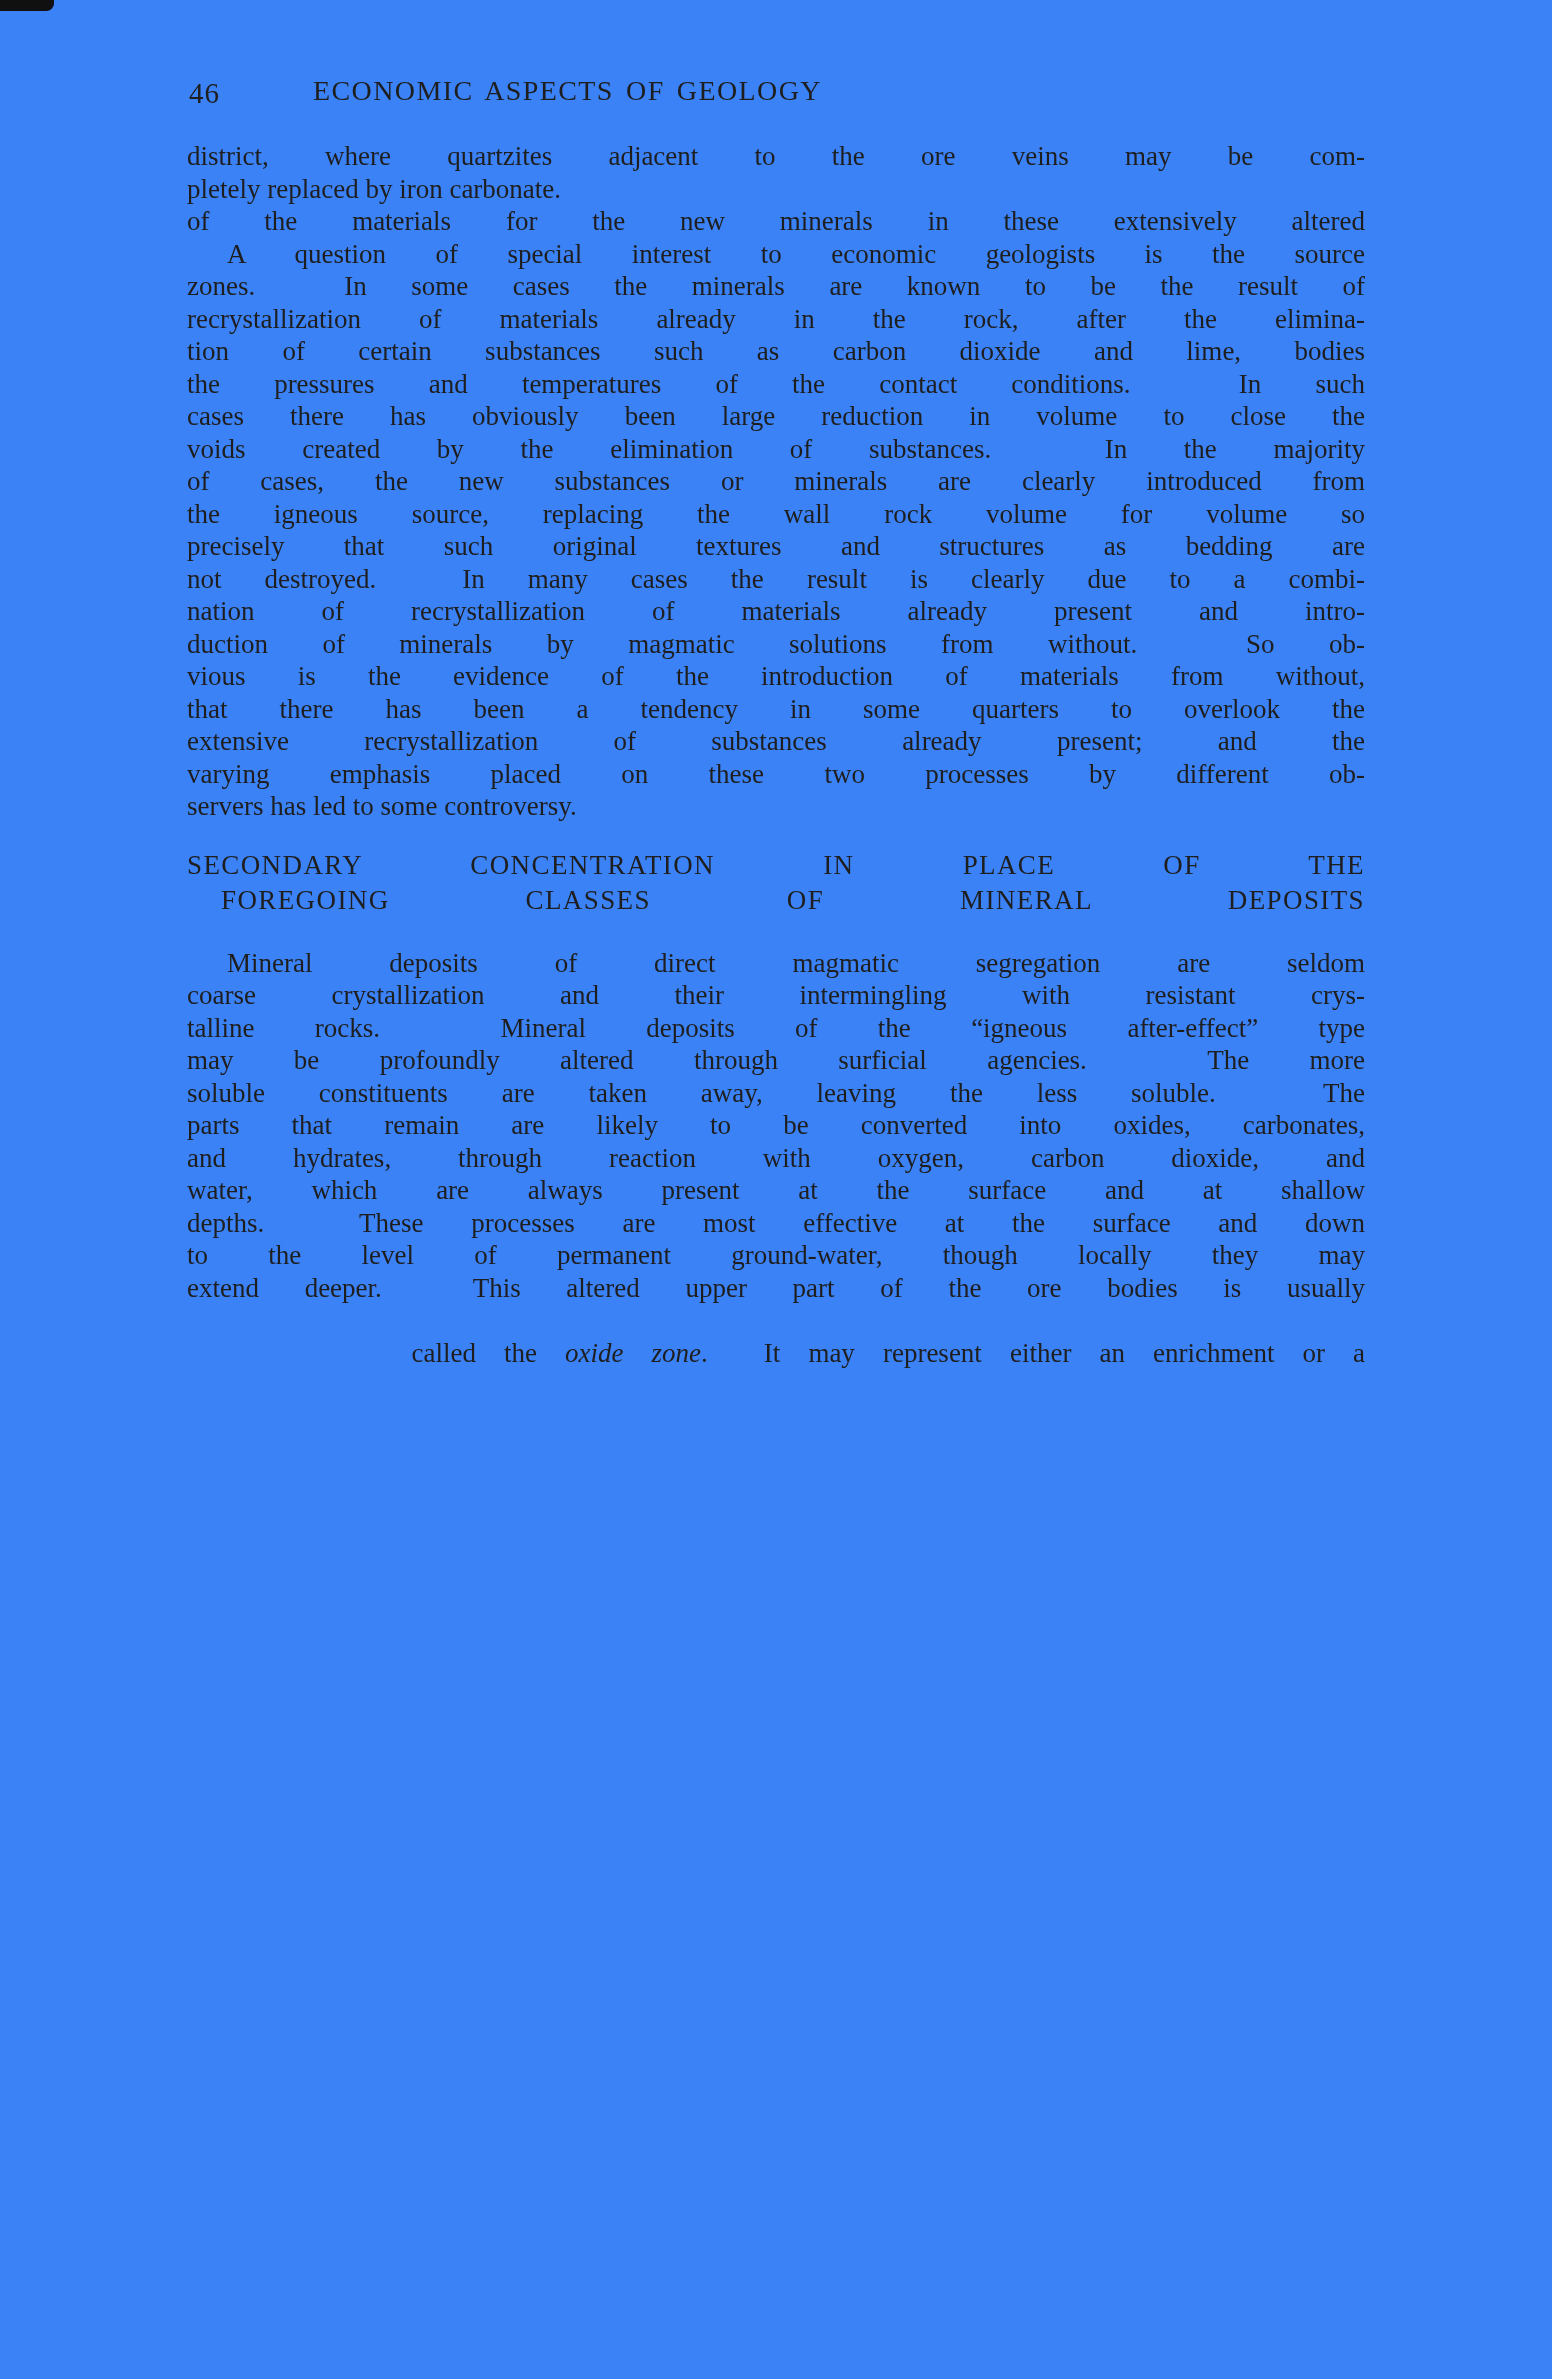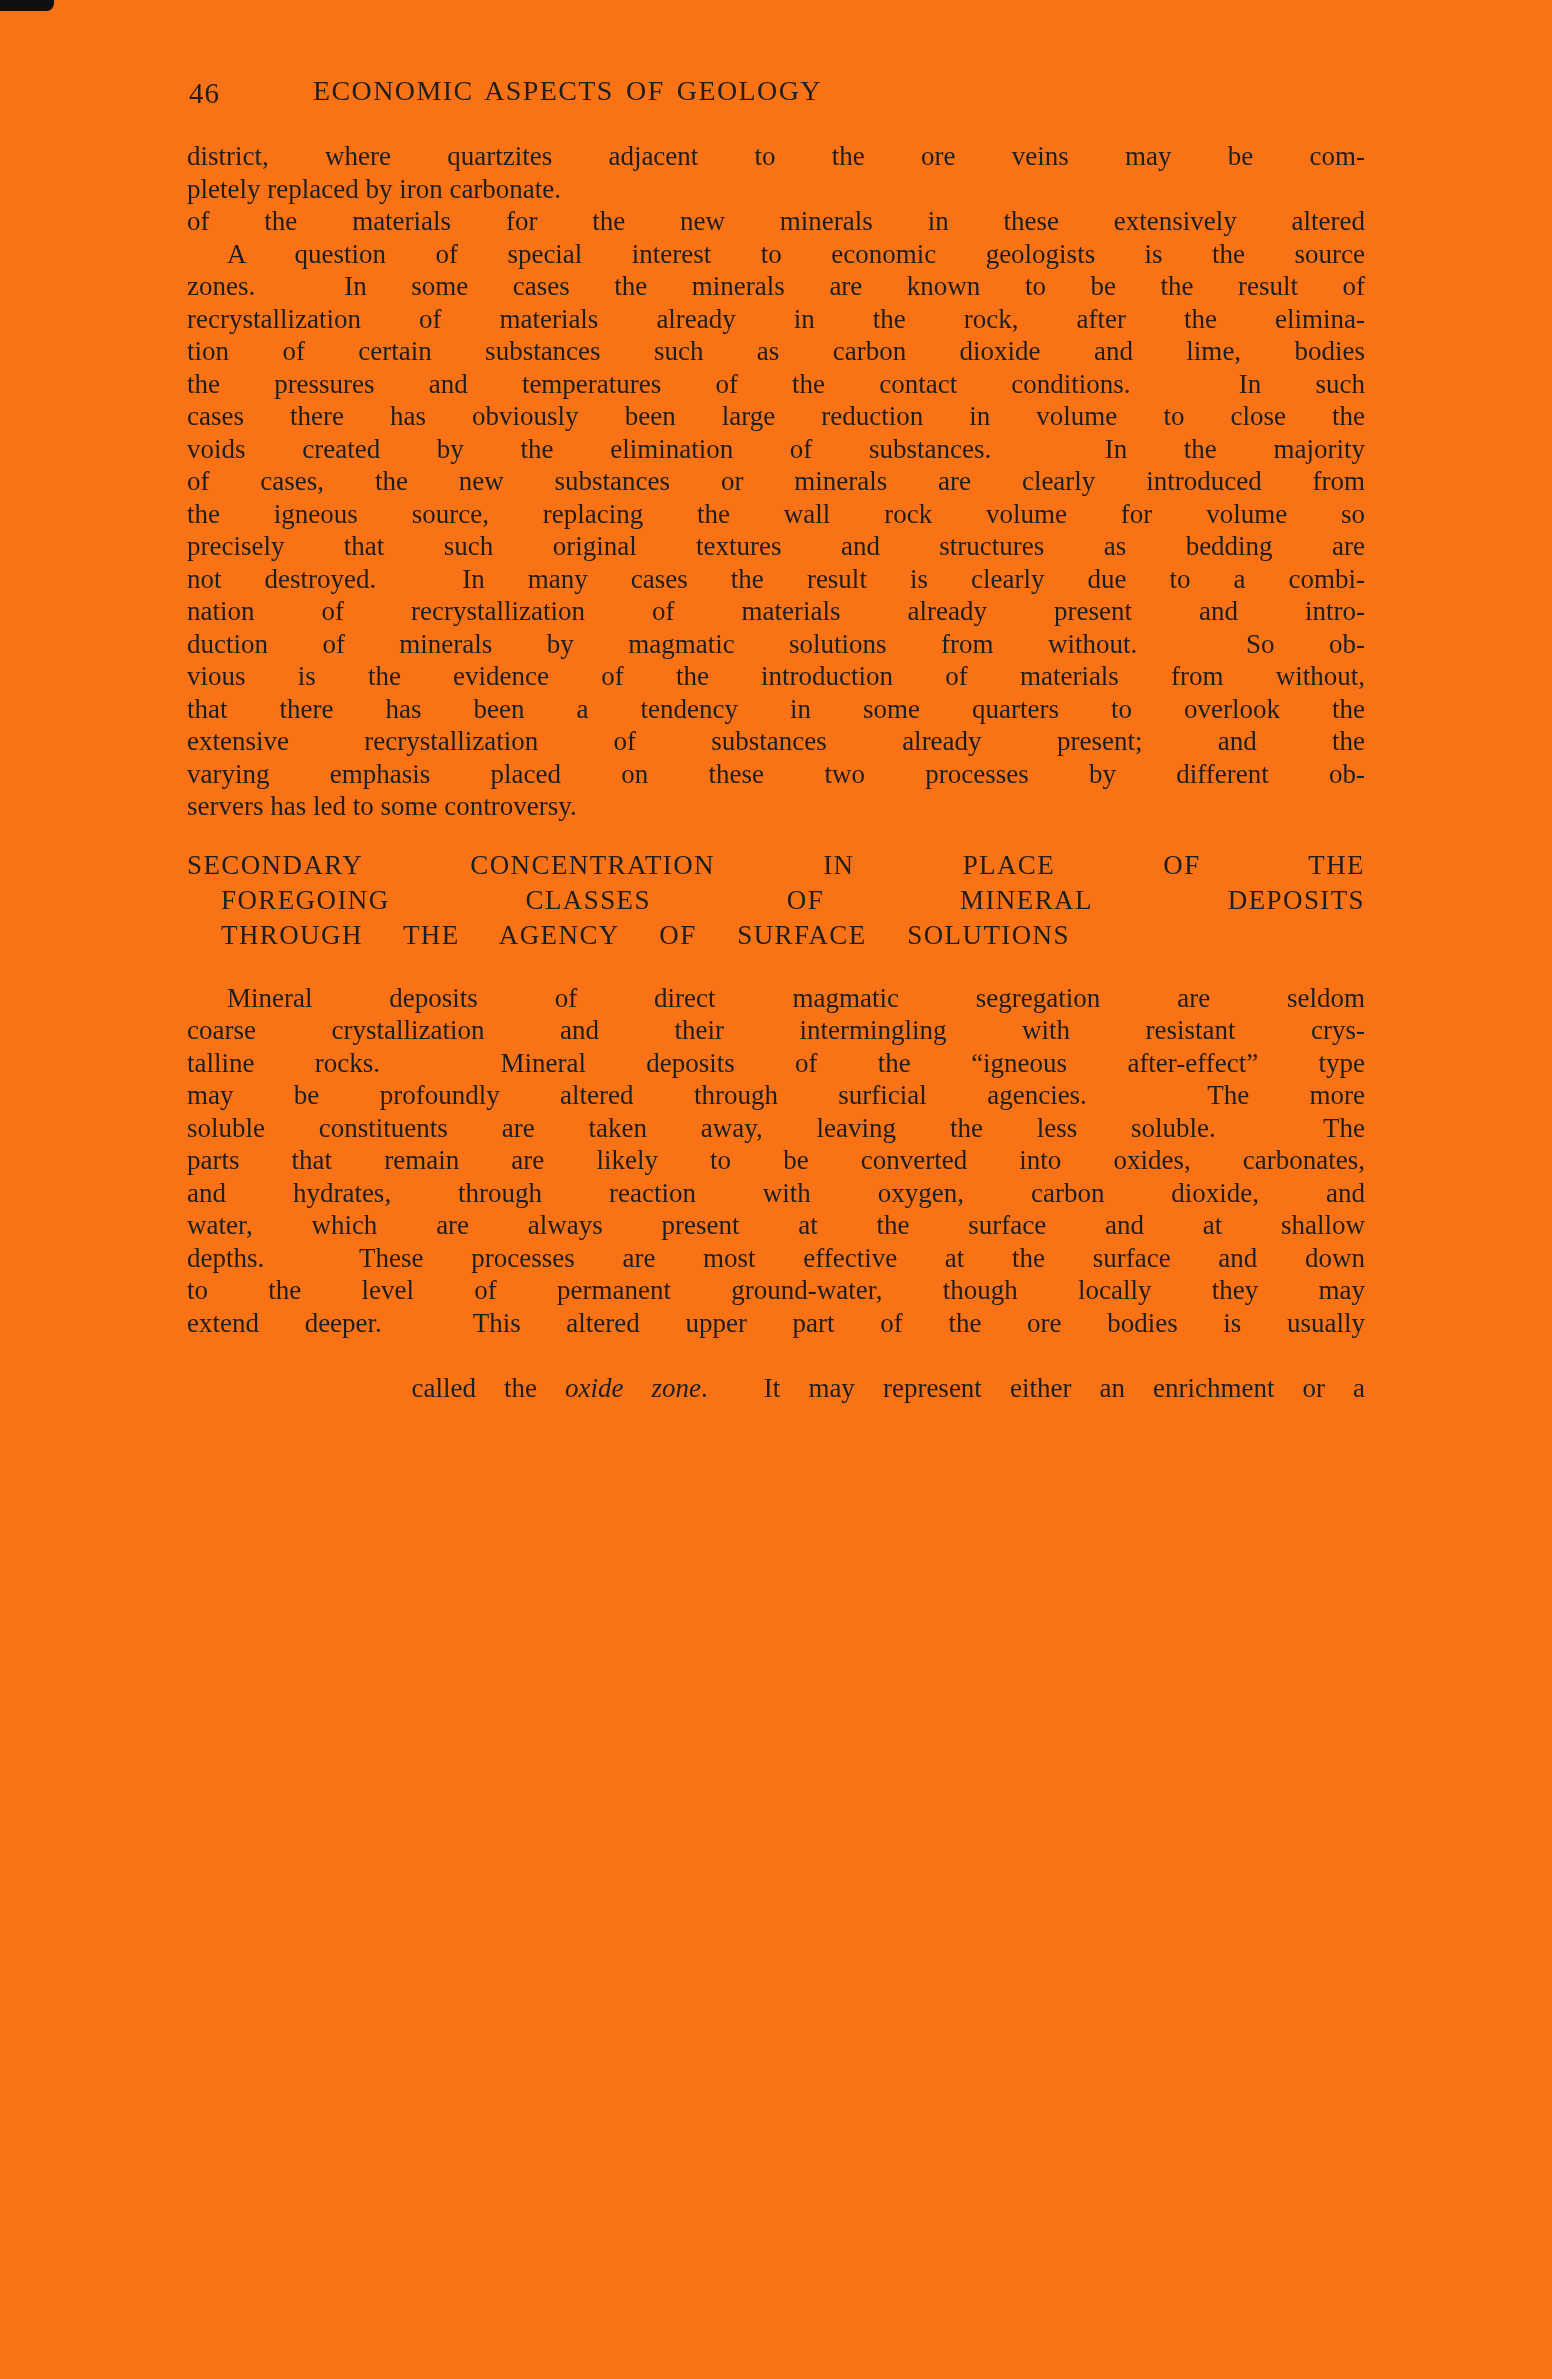--- a/index.html
+++ b/index.html
@@ -1,21 +1,21 @@
 <!DOCTYPE html>
 <html><head>
 <meta charset="utf-8">
 <style>
   * { margin: 0; padding: 0; box-sizing: border-box; }
   html, body { background: #e9e7e1; }
   .page {
     position: relative;
     width: 1552px;
     height: 2379px;
-    background: #f97316;
+    background: #3b82f6;
     color: #1e1e1e;
     font-family: "Liberation Serif", "DejaVu Serif", serif;
     overflow: hidden;
   }
   .corner-mark {
     position: absolute;
     top: 0; left: 0;
     width: 54px; height: 10.5px;
     background: #101010;
     border-radius: 0 0 7.6px 0;
@@ -108,21 +108,20 @@
       <div class="line">vious is the evidence of the introduction of materials from without,</div>
       <div class="line">that there has been a tendency in some quarters to overlook the</div>
       <div class="line">extensive recrystallization of substances already present; and the</div>
       <div class="line">varying emphasis placed on these two processes by different ob-</div>
       <div class="line end">servers has led to some controversy.</div>
     </div>
 
     <div class="section-heading">
       <div class="hline">SECONDARY CONCENTRATION IN PLACE OF THE</div>
       <div class="hline cont">FOREGOING CLASSES OF MINERAL DEPOSITS</div>
-      <div class="hline cont last">THROUGH THE AGENCY OF SURFACE SOLUTIONS</div>
     </div>
 
     <div class="para">
       <div class="line indent">Mineral deposits of direct magmatic segregation are seldom</div>
       <div class="line">coarse crystallization and their intermingling with resistant crys-</div>
       <div class="line">talline rocks.  Mineral deposits of the “igneous after-effect” type</div>
       <div class="line">may be profoundly altered through surficial agencies.  The more</div>
       <div class="line">soluble constituents are taken away, leaving the less soluble.  The</div>
       <div class="line">parts that remain are likely to be converted into oxides, carbonates,</div>
       <div class="line">and hydrates, through reaction with oxygen, carbon dioxide, and</div>

